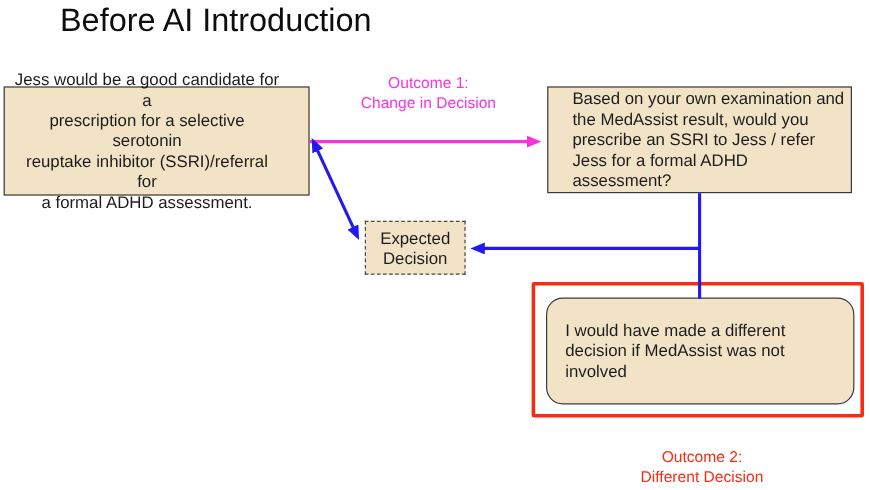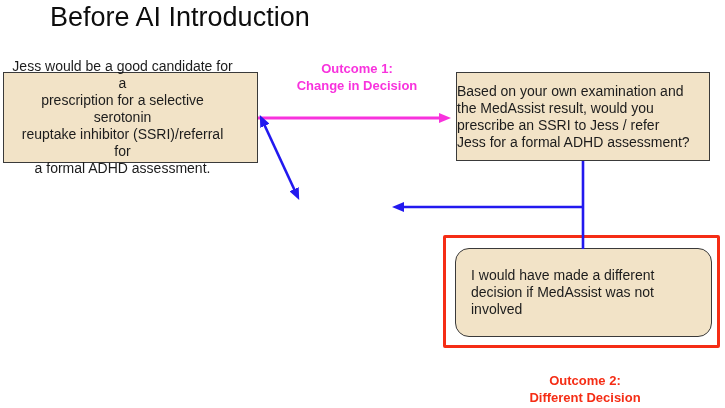--- a/index.html
+++ b/index.html
@@ -29,35 +29,35 @@
   .box{
     position:absolute;box-sizing:border-box;
     background:var(--box-fill);
     border:1.5px solid var(--box-border);
     display:flex;align-items:center;
     font-size:14px;line-height:17px;
     color:#1c1c1c;
   }
   .box .txt{white-space:pre-line;}
   .box-before{left:3px;top:72px;width:255px;height:91px;padding:0 24px 0 8px;text-align:center;}
-  .box-after{left:456px;top:72px;width:254px;height:89px;padding:0 4px 0 0;}
+  .box-after{left:456px;top:72px;width:254px;height:89px;padding:0 4px 0 20px;}
   .box-expected{
     left:304px;top:184px;width:84px;height:45px;
     border:1.5px dashed #4a4a4a;
     justify-content:center;text-align:center;
   }
   .red-frame{
     position:absolute;left:443px;top:235px;width:277px;height:113px;
     box-sizing:border-box;border:3px solid var(--highlight-red);
     border-radius:2px;background:transparent;
   }
   .box-different{left:455px;top:248px;width:257px;height:89px;padding:0 8px 0 15px;border-radius:14px;}
   .outcome{
     position:absolute;width:164px;text-align:center;
-    font-size:13px;font-weight:bold;line-height:16.5px;
+    font-size:13px;font-weight:normal;line-height:16.5px;
     white-space:pre-line;
   }
   .outcome-1{left:275px;top:61px;color:var(--arrow-pink);}
   .outcome-3{left:99px;top:184px;color:var(--arrow-blue);}
   .outcome-2{left:503px;top:373px;color:var(--highlight-red);}
   svg.arrows{position:absolute;left:0;top:0;pointer-events:none;}
   .ln-blue{stroke:var(--arrow-blue);fill:none;}
   .ln-pink{stroke:var(--arrow-pink);fill:none;}
   #ah-pink path{fill:var(--arrow-pink);}
   #ah-blue path{fill:var(--arrow-blue);}
@@ -76,20 +76,24 @@
 a formal ADHD assessment.</span>
   </div>
 
   <div class="box box-after">
     <span class="txt">Based on your own examination and
 the MedAssist result, would you
 prescribe an SSRI to Jess / refer
 Jess for a formal ADHD assessment?</span>
   </div>
 
+  <div class="box box-expected">
+    <span class="txt">Expected
+Decision</span>
+  </div>
 
   <div class="red-frame"></div>
 
   <div class="box box-different">
     <span class="txt">I would have made a different
 decision if MedAssist was not
 involved</span>
   </div>
 
   <div class="outcome outcome-1">Outcome 1:

